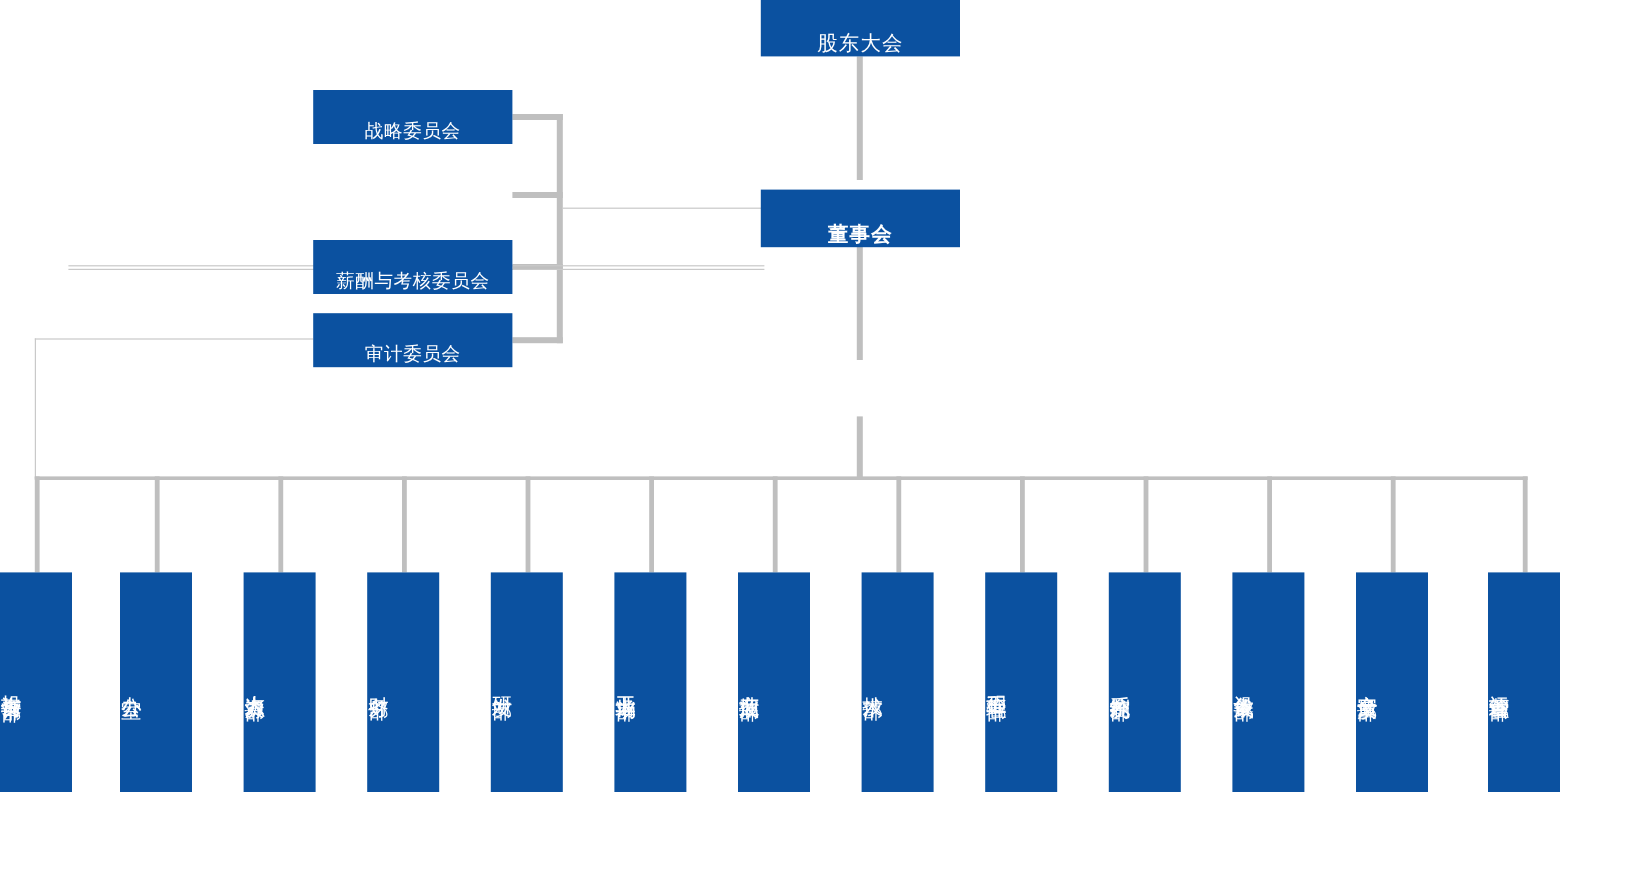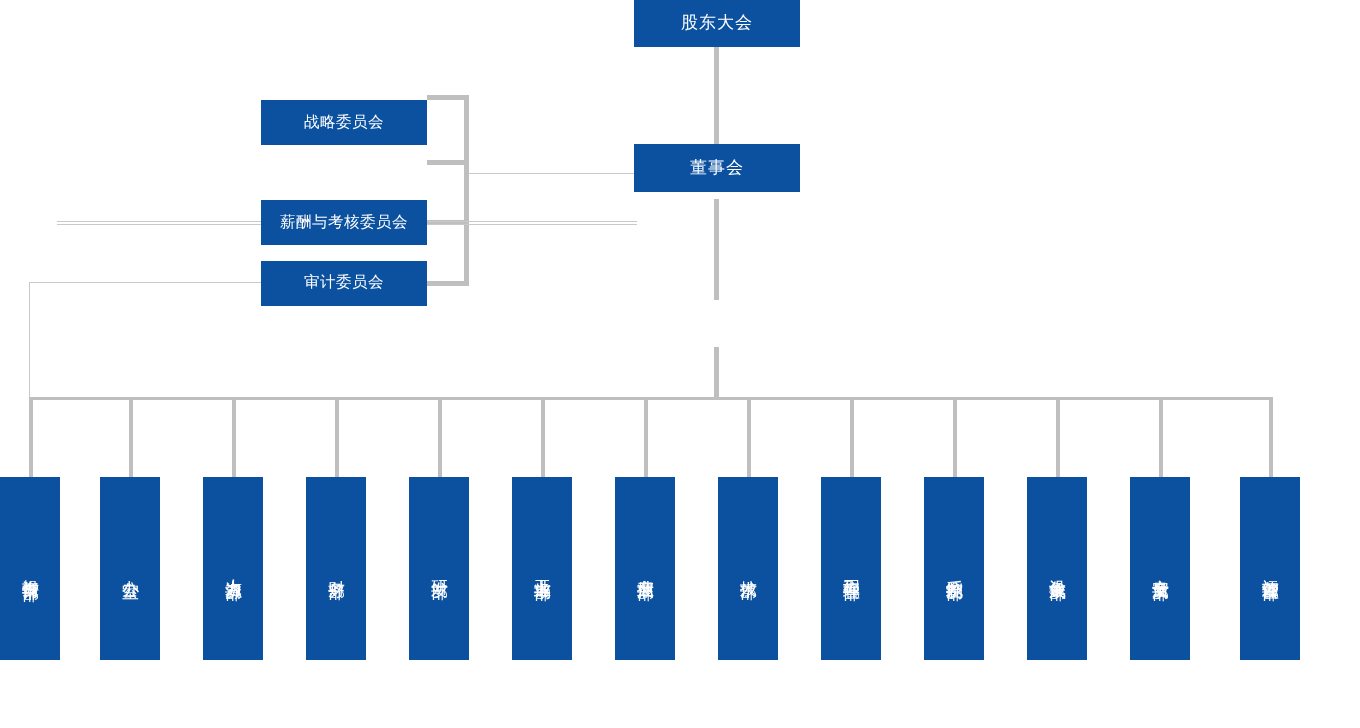--- a/index.html
+++ b/index.html
@@ -31,21 +31,21 @@
     position: absolute;
     background: #c9c9c9;
   }
 
   
   .node {
     position: absolute;
     background: #0B51A0;
     color: #ffffff;
     display: flex;
-    align-items: center;
+    align-items: flex-end;
     justify-content: center;
     box-sizing: border-box;
     text-align: center;
     line-height: 1.2;
     z-index: 5;
   }
   .node-top {
     font-size: 17px;
     letter-spacing: 1px;
   }
@@ -108,26 +108,26 @@
   <div class="line" style="left:850px; top:397px; width:4px; height:80px;"></div>
   <div class="line" style="left:953px; top:397px; width:4px; height:80px;"></div>
   <div class="line" style="left:1056px; top:397px; width:4px; height:80px;"></div>
   <div class="line" style="left:1159px; top:397px; width:4px; height:80px;"></div>
   <div class="line" style="left:1269px; top:397px; width:4px; height:80px;"></div>
 
   <div class="node node-top" style="left:634px; top:0px; width:166px; height:47px;">
     <span>股东大会</span>
   </div>
 
-  <div class="node node-top" style="left:634px; top:144px; width:166px; height:48px;">
+  <div class="node node-top" style="left:634px; top:158px; width:166px; height:48px;font-weight:bold;">
     <span>董事会</span>
   </div>
 
 
-  <div class="node node-committee" style="left:261px; top:75px; width:166px; height:45px;margin-top:25px;">
+  <div class="node node-committee" style="left:261px; top:75px; width:166px; height:45px;">
     <span>战略委员会</span>
   </div>
 
 
   <div class="node node-committee" style="left:261px; top:200px; width:166px; height:45px;">
     <span>薪酬与考核委员会</span>
   </div>
 
   <div class="node node-committee" style="left:261px; top:261px; width:166px; height:45px;font-family:Liberation Mono, monospace;">
     <span>审计委员会</span>

